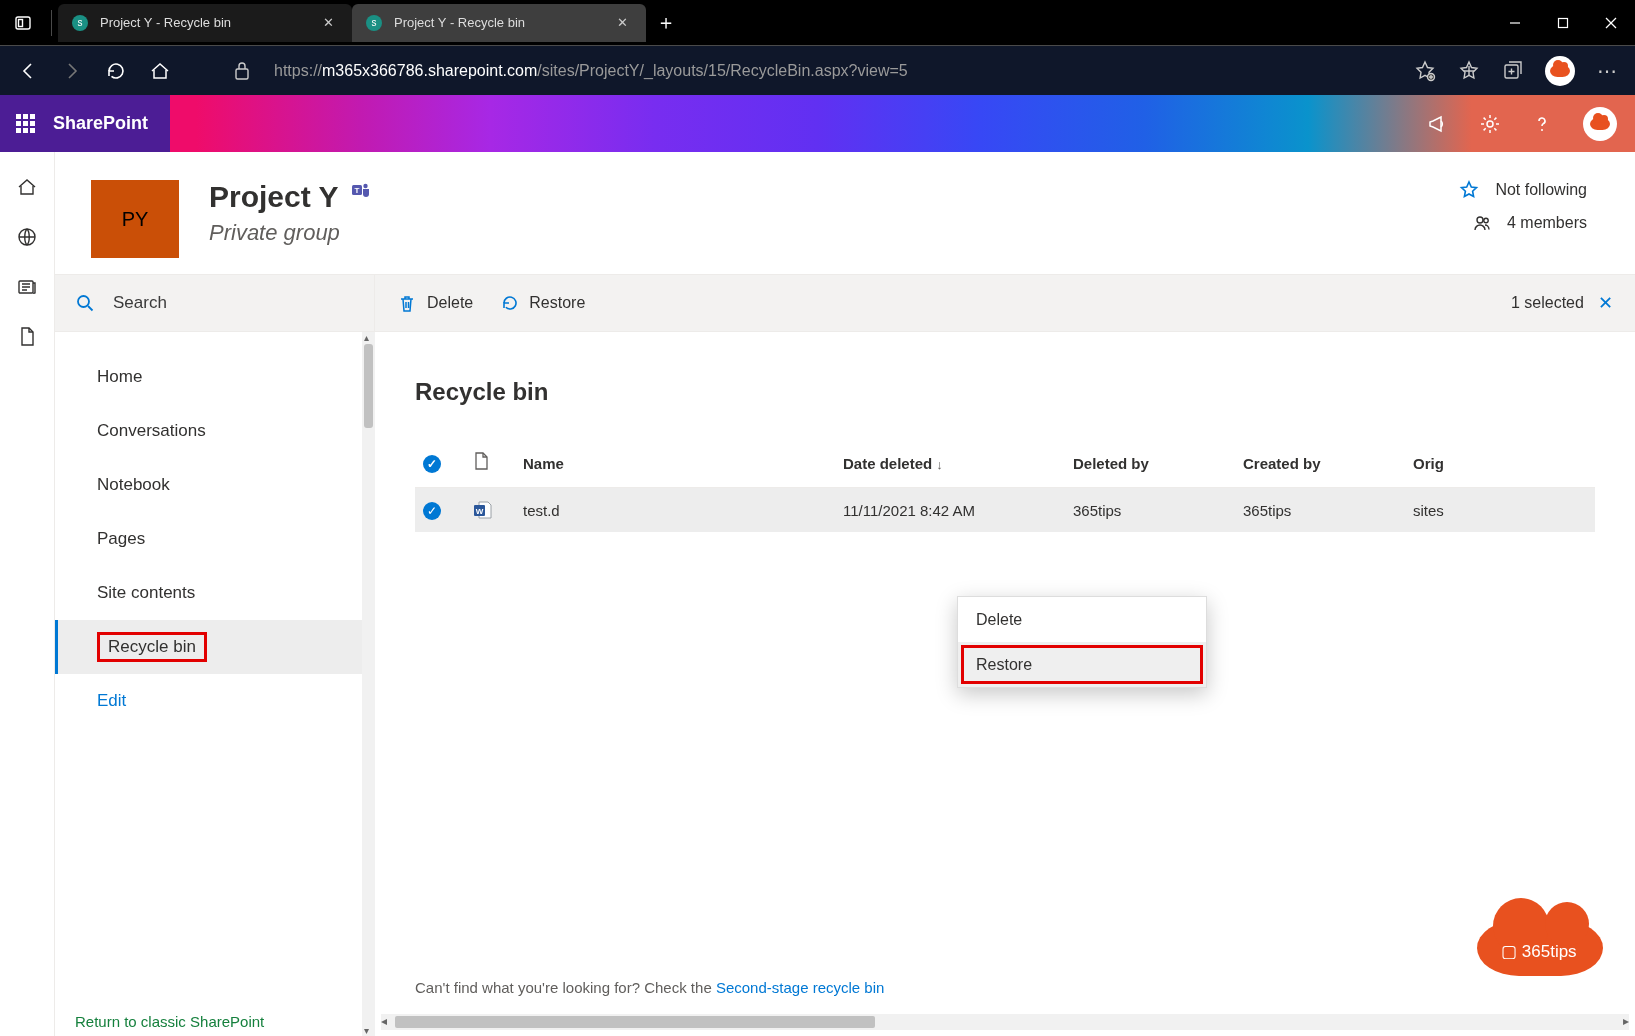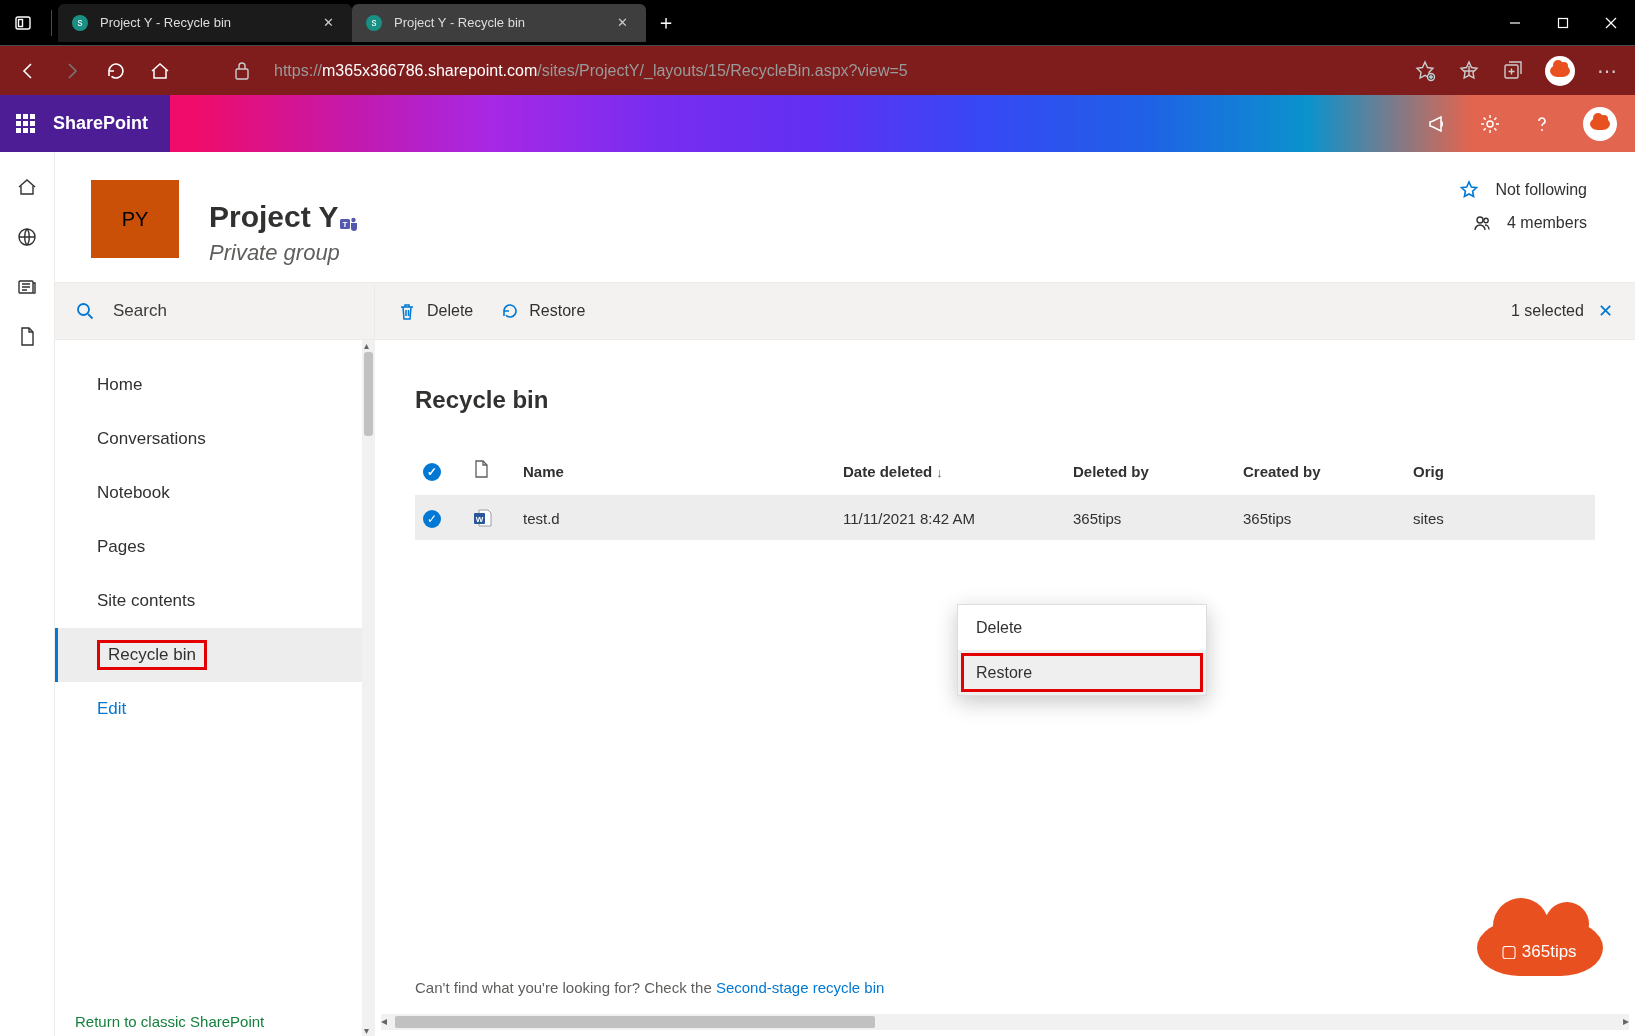--- a/index.html
+++ b/index.html
@@ -7,21 +7,21 @@
 
 .title-bar { height: 45px; background: #000; color: #fff; display: flex; align-items: center; }
 .tb-btn { width: 45px; height: 45px; display:flex;align-items:center;justify-content:center; color:#fff; }
 .tab { height: 38px; display:flex;align-items:center; gap:12px; padding:0 18px 0 14px; border-radius:6px 6px 0 0; font-size:13px; color:#ddd; }
 .tab.inactive { background:#1b1b1b; }
 .tab.active { background:#3e3e3e; }
 .tab .fav { width:16px;height:16px;border-radius:50%;background:#1a9084;display:flex;align-items:center;justify-content:center;font-size:10px;color:#fff; }
 .tab .close { color:#ccc; }
 .win-btn { width:48px;height:45px;display:flex;align-items:center;justify-content:center;color:#fff; }
 
-.addr-bar { height: 50px; background:#7f1d1d; display:flex;align-items:center;gap:20px;padding:0 16px; border-top:1px solid #4a4a4a; }
+.addr-bar { height: 50px; background:#0f172a; display:flex;align-items:center;gap:20px;padding:0 16px; border-top:1px solid #4a4a4a; }
 .ab-btn { width:24px;height:24px;display:flex;align-items:center;justify-content:center;color:#ccc; }
 .ab-btn.disabled { color:#777; }
 .url { flex:1; color:#9a9a9a; font-size:16px; white-space:nowrap; overflow:hidden; }
 .url .white { color:#fff; }
 .profile-badge { width:30px;height:30px;border-radius:50%;background:#fff;display:flex;align-items:center;justify-content:center; }
 .cloud { width:20px;height:12px;background:#e8511f;border-radius:10px/8px;position:relative; }
 .cloud::before,.cloud::after{content:"";position:absolute;background:#e8511f;border-radius:50%;}
 .cloud::before{width:10px;height:10px;top:-5px;left:3px;}
 .cloud::after{width:8px;height:8px;top:-3px;left:10px;}
 
@@ -35,21 +35,21 @@
 .suite .ricon { color:#fff;font-size:20px;display:flex; }
 .avatar-badge { width:34px;height:34px;border-radius:50%;background:#fff;display:flex;align-items:center;justify-content:center; }
 
 .app { position:absolute; top:152px; left:0; right:0; bottom:0; display:flex; }
 .rail { width:55px; background:#fff; border-right:1px solid #edebe9; display:flex;flex-direction:column;align-items:center;gap:28px;padding-top:24px; }
 .rail-btn { color:#323130; }
 .content { flex:1; display:flex;flex-direction:column; }
 
 .site-head { padding:28px 36px 16px 36px; display:flex;align-items:flex-start;gap:30px; background:#fff; }
 .site-tile { width:88px;height:78px;background:#ca4f07;color:#000000;display:flex;align-items:center;justify-content:center;font-size:20px;font-weight:400; }
-.site-title-row { display:flex;align-items:flex-end;gap:0;margin-top:20px; }
+.site-title-row { display:flex;align-items:flex-start;gap:12px; }
 .site-title { font-size:30px;font-weight:600; }
 .site-sub { color:#605e5c;font-size:22px;margin-top:6px;font-style:italic; }
 .site-meta { margin-left:auto; margin-right:12px; text-align:right; font-size:16px; color:#323130; }
 .site-meta .row{display:flex;align-items:center;gap:16px;justify-content:flex-end;margin-bottom:14px;}
 .site-meta .row svg,.site-meta .row .ic{color:#0078d4;}
 .star { color:#0078d4; }
 
 .cmdzone { display:flex; background:#f3f2f1; border-top:1px solid #edebe9; border-bottom:1px solid #edebe9; }
 .search-box { width:320px; padding:0 20px; display:flex;align-items:center;gap:18px; height:56px; border-right:1px solid #edebe9; font-size:17px;color:#3a3a3a; }
 .search-box .mag { color:#0078d4; }

